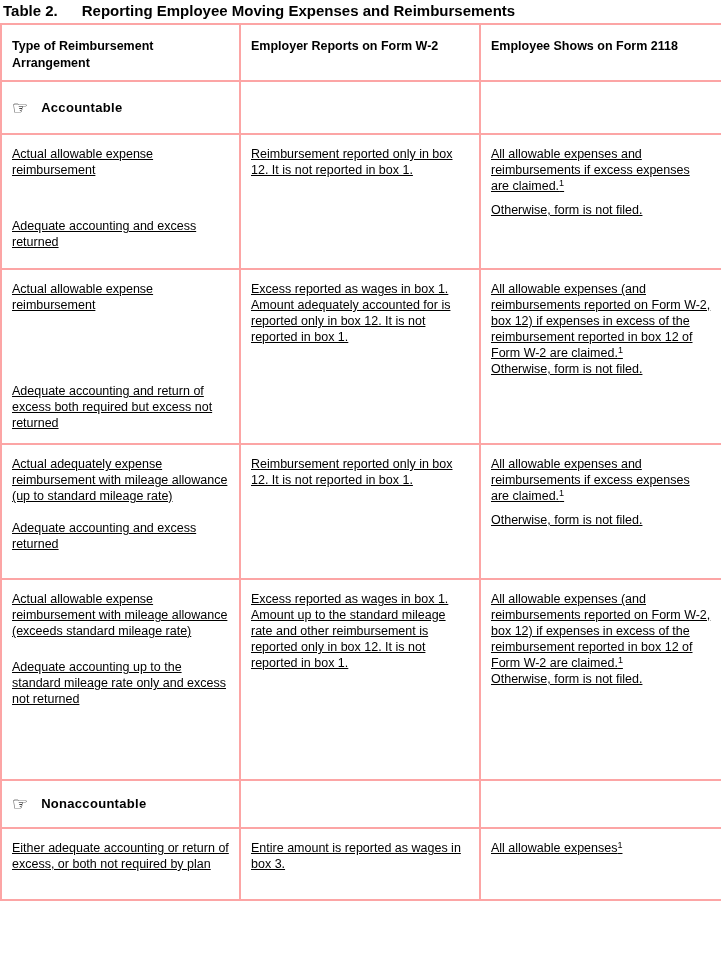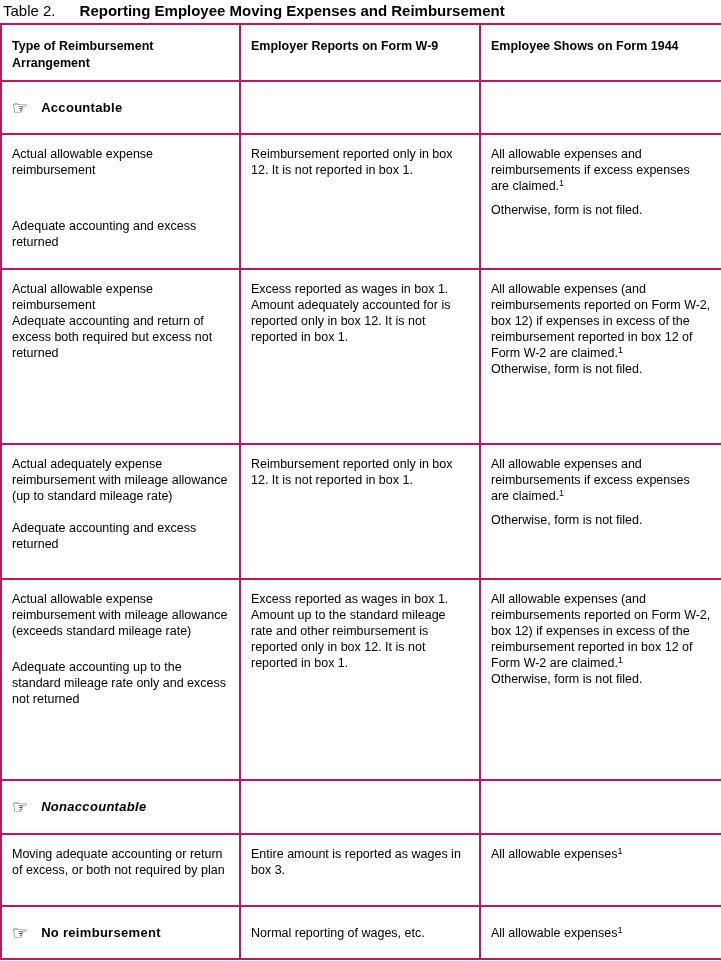--- a/index.html
+++ b/index.html
@@ -8,83 +8,83 @@
     width: 721px;
     color: #000;
     font-family: "Liberation Sans", "DejaVu Sans", sans-serif;
     font-size: 12.5px;
     line-height: 16px;
   }
   .page { width: 721px; }
 
   
   .doc-title { padding: 2px 0 3px 3px; font-size: 15px; line-height: 18px; white-space: nowrap; }
-  .doc-title .num { font-weight: 400; margin-top: 36px; }
+  .doc-title .num { font-weight: 700; margin-top: 36px; }
   .doc-title .head { font-weight: 700; margin-left: 24px; }
 
   
   table { border-collapse: collapse; table-layout: fixed; width: 721px; }
   col.c1 { width: 239px; }
   col.c2 { width: 240px; }
   col.c3 { width: 242px; }
-  th, td { border: 2px solid #be185d; vertical-align: top; padding: 11px 10px 8px 10px; }
+  th, td { border: 2px solid #fca5a5; vertical-align: top; padding: 11px 10px 8px 10px; }
   th { text-align: left; font-size: 12.5px; line-height: 17px; padding-top: 13px; font-weight: 700; }
 
   tr.rh56  { height: 56px; }
   tr.rh53  { height: 53px; }
   tr.rh135 { height: 135px; }
   tr.rh175 { height: 175px; }
   tr.rh179 { height: 201px; }
-  tr.rh54  { height: 54px; font-style: italic; }
+  tr.rh54  { height: 48px; }
   tr.rh72  { height: 72px; }
 
   tr.section td { vertical-align: middle; padding-top: 0; padding-bottom: 0; }
   tr.mixed td { vertical-align: middle; padding-top: 0; padding-bottom: 0; }
   .hand {
     font-family: "DejaVu Sans", sans-serif;
     font-size: 18px; line-height: 1;
     margin-right: 13px;
     vertical-align: -2px;
     display: inline-block;
   }
   .seclabel { font-weight: 700; font-size: 13px; letter-spacing: 0.3px; }
 
-  td p { margin: 0; }
+  td p { margin: 0; text-decoration: underline; }
   p.gap40 { margin-top: 40px; }
-  p.gap70 { }
+  p.gap70 { margin-top: 70px; }
   p.gap16 { margin-top: 16px; }
   p.gap38 { margin-top: 20px; }
   p.gap8  { margin-top: 8px; }
 
   sup.fnref { font-size: 9px; line-height: 0; vertical-align: 4px; }
 
   
   .footnote { margin-top: 7px; padding-left: 3px; font-size: 11px; line-height: 13px; }
   .footnote sup { font-size: 8px; line-height: 0; vertical-align: 3px; font-weight: 700; }
 </style>
 </head>
 <body>
 
 <div class="page">
 
   <div class="doc-title">
-    <span class="num">Table 2.</span><span class="head">Reporting Employee Moving Expenses and Reimbursement</span>
+    <span class="num">Table 2.</span><span class="head">Reporting Employee Moving Expenses and Reimbursements</span>
   </div>
 
   <table>
     <colgroup>
         <col class="c1">
         <col class="c2">
         <col class="c3">
       </colgroup>
     <thead>
       <tr class="rh56">
         <th>Type of Reimbursement Arrangement</th>
-        <th>Employer Reports on Form W-9</th>
-        <th>Employee Shows on Form 1944</th>
+        <th>Employer Reports on Form W-2</th>
+        <th>Employee Shows on Form 2118</th>
       </tr>
     </thead>
     <tbody>
 
       <tr class="section rh53">
         <td>
           <span class="hand">☞</span><span class="seclabel">Accountable</span>
         </td>
         <td></td>
         <td></td>
@@ -149,39 +149,28 @@
       <tr class="section rh54">
         <td>
           <span class="hand">☞</span><span class="seclabel">Nonaccountable</span>
         </td>
         <td></td>
         <td></td>
       </tr>
 
       <tr class="rh72">
         <td>
-          <p>Moving adequate accounting or return of excess, or both not required by plan</p>
+          <p>Either adequate accounting or return of excess, or both not required by plan</p>
         </td>
         <td>
           <p>Entire amount is reported as wages in box 3.</p>
         </td>
         <td>
           <p><span>All allowable expenses</span><sup class="fnref">1</sup></p>
         </td>
       </tr>
 
-      <tr class="mixed rh53">
-        <td>
-          <span class="hand">☞</span><span class="seclabel">No reimbursement</span>
-        </td>
-        <td>
-          <span>Normal reporting of wages, etc.</span>
-        </td>
-        <td>
-          <span>All allowable expenses</span><sup class="fnref">1</sup>
-        </td>
-      </tr>
 
     </tbody>
   </table>
 
 
 </div>
 
 </body></html>

